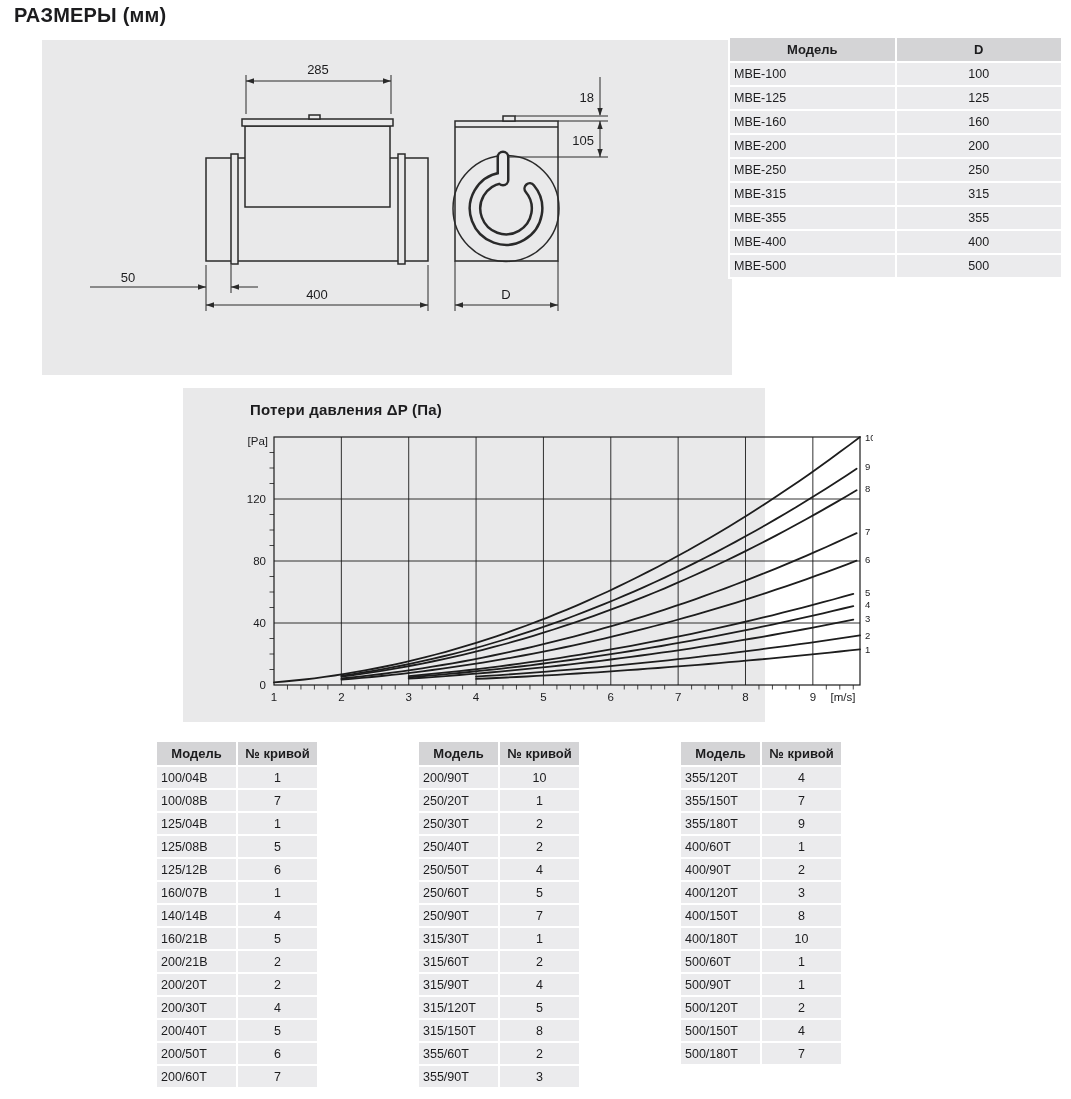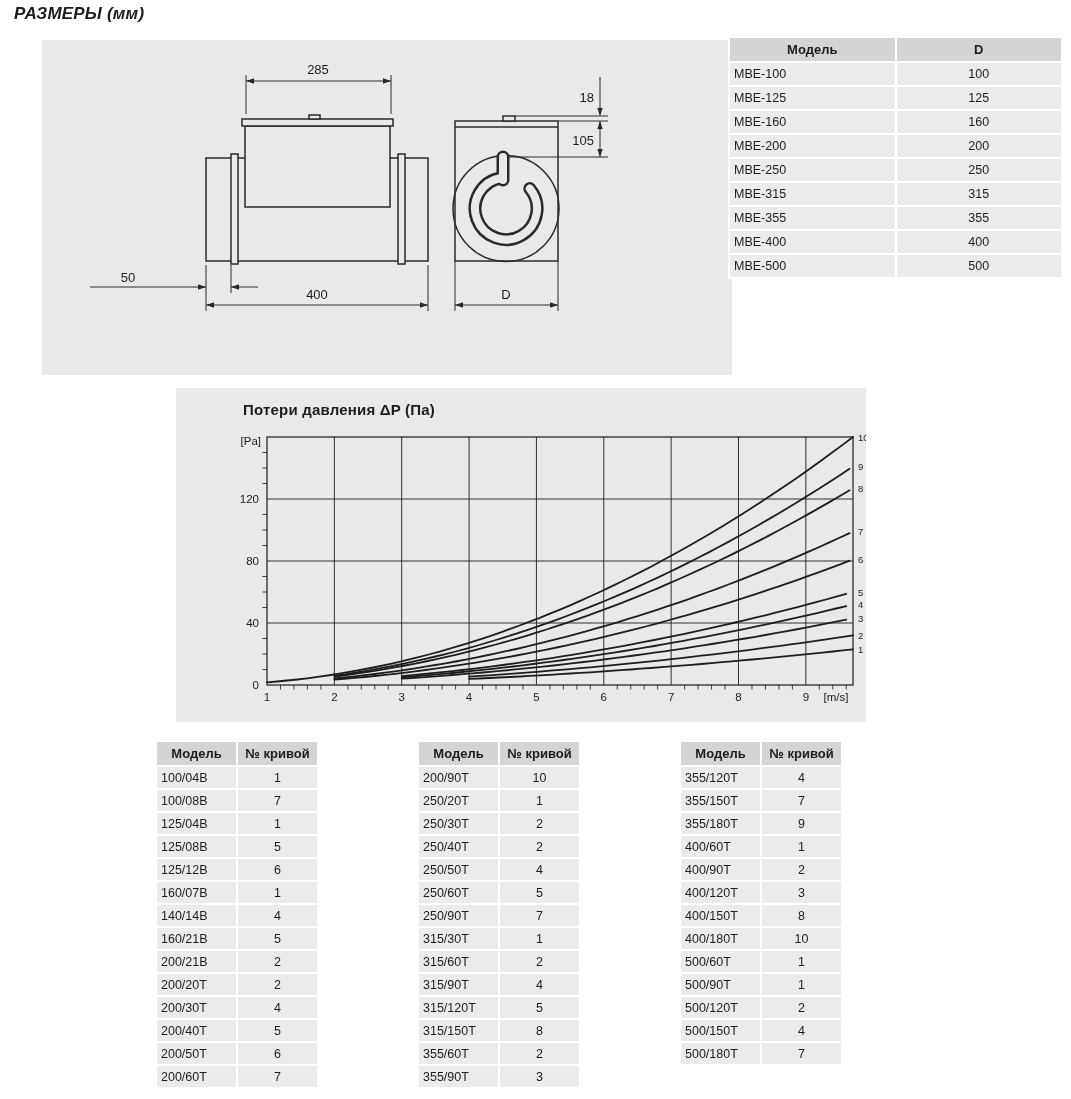--- a/index.html
+++ b/index.html
@@ -1,23 +1,23 @@
 <!DOCTYPE html>
 <html><head>
 <meta charset="utf-8">
 <style>
   html,body{margin:0;padding:0;background:#ffffff;}
   body{font-family:"Liberation Sans","DejaVu Sans",sans-serif;color:#1c1c1e;}
   #page{position:relative;width:1071px;height:1099px;background:#fff;overflow:hidden;}
 
-  .page-title{position:absolute;left:14px;top:4px;font-size:17px;font-weight:bold;letter-spacing:.2px;font-style:italic;}
+  .page-title{position:absolute;left:14px;top:4px;font-size:20px;font-weight:bold;letter-spacing:.2px;}
 
   .panel{position:absolute;background:#e9e9ea;margin-left:28px;}
   #drawing-panel{left:14px;top:40px;width:690px;height:335px;}
-  #chart-panel{left:148px;top:388px;width:690px;height:334px;}
+  #chart-panel{left:155px;top:388px;width:582px;height:334px;}
   .chart-title{position:absolute;left:67px;top:13px;font-size:15px;font-weight:bold;letter-spacing:.2px;}
 
   table.data-table{border-collapse:separate;border-spacing:2px;table-layout:fixed;background:#fff;}
   table.data-table th{background:#d4d4d6;font-size:13px;font-weight:bold;height:21px;padding:1px 6px;text-align:center;}
   table.data-table td{background:#ebebed;font-size:12.5px;height:19px;padding:1px 4px;}
   td.cell-model{text-align:left;padding-left:12px;margin-top:24px;}
   td.cell-val{text-align:center;}
 
   #model-table{position:absolute;left:728px;top:36px;width:335px;}
   #model-table th,#model-table td{width:50%;}

